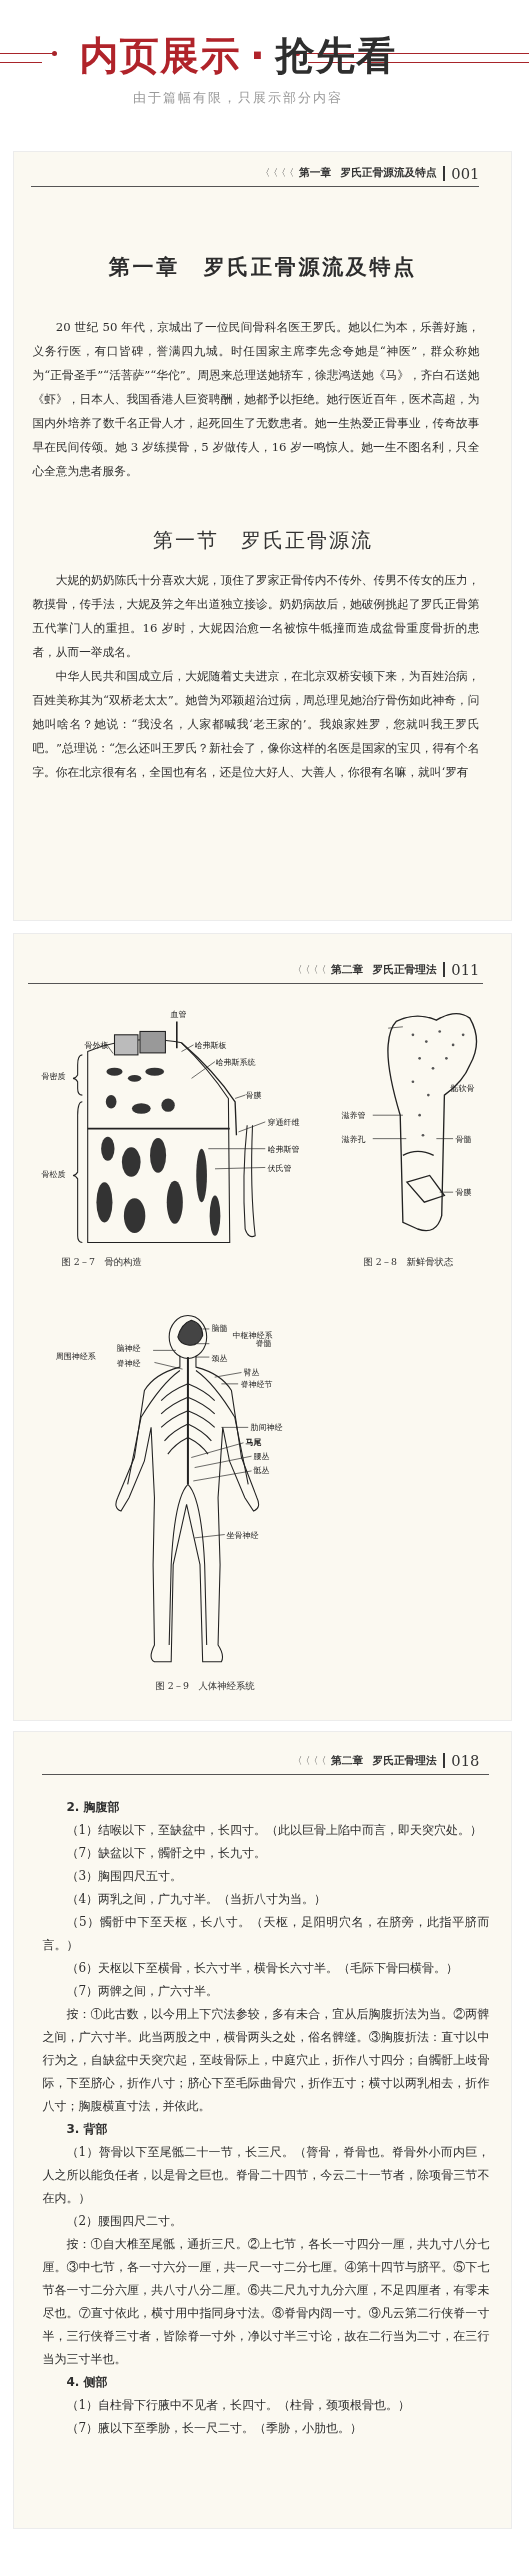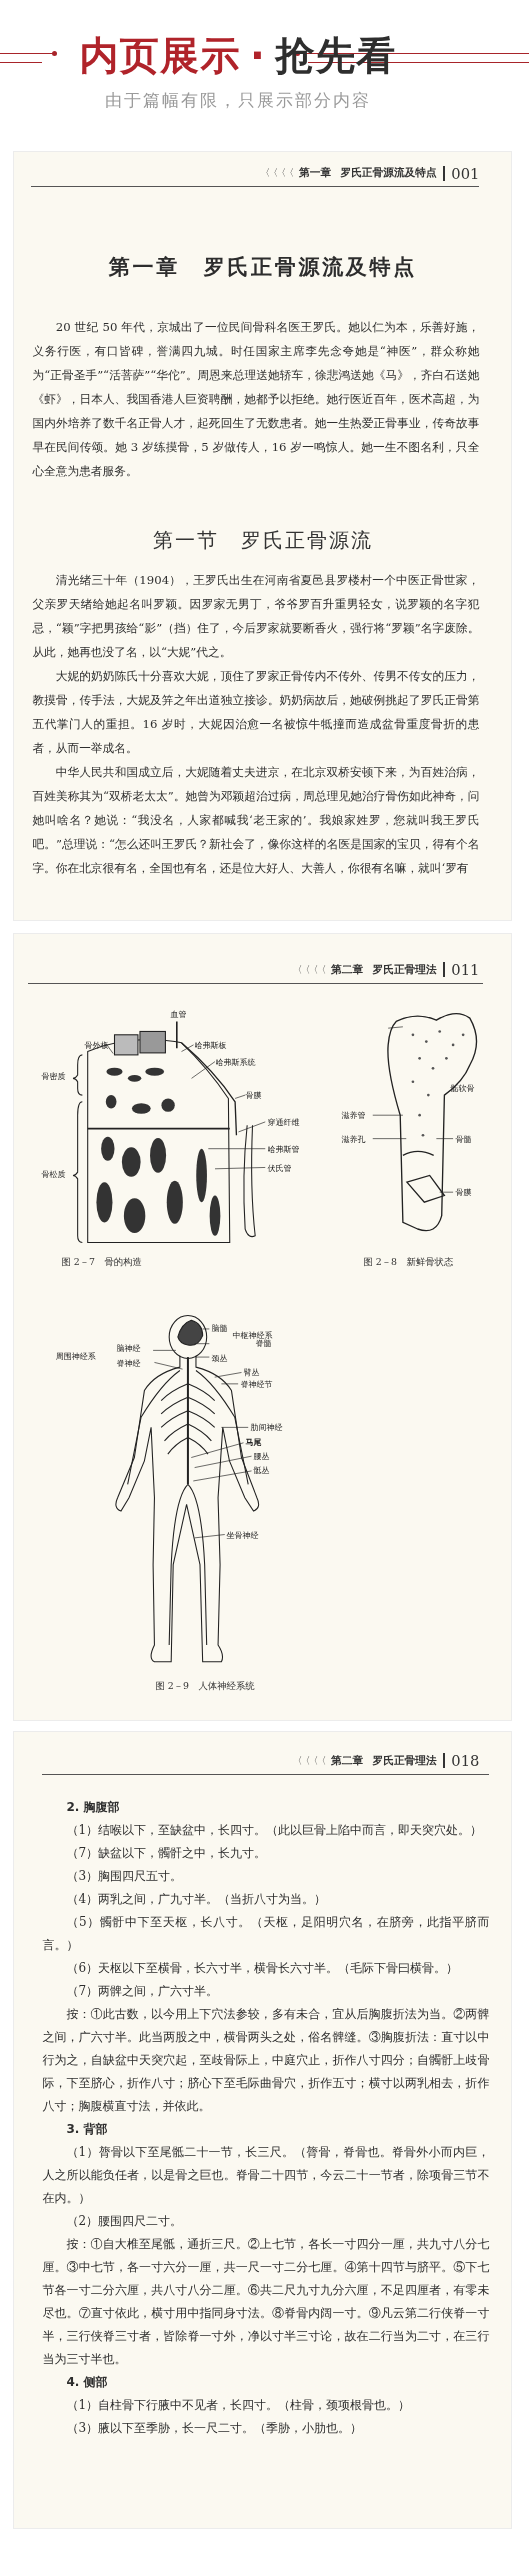--- a/index.html
+++ b/index.html
@@ -7,21 +7,21 @@
   body { font-family: "DejaVu Serif", "Liberation Serif", serif; color: #2b2b2b; }
 
   
   .banner { position: relative; height: 134px; width: 476px; }
   .banner .line { position: absolute; height: 1.3px; background: #a8242a; }
   .banner .dot { position: absolute; width: 5.4px; height: 5.4px; border-radius: 50%; background: #a8242a; }
   .banner-title { position: absolute; left: 0; right: 0; top: 32px; text-align: center; font-family: "DejaVu Sans", "Liberation Sans", sans-serif; font-weight: bold; font-size: 39px; letter-spacing: 1.3px; line-height: 47px; }
   .banner-title .red { color: #b0232a; }
   .banner-title .sep { color: #b0232a; padding: 0 9.4px; }
   .banner-title .dark { color: #2e2e2e; }
-  .banner-sub { position: absolute; left: 0; right: 0; top: 89px; text-align: center; font-family: "DejaVu Sans", "Liberation Sans", sans-serif; font-size: 17px; color: #9a9a9a; letter-spacing: 2px; }
+  .banner-sub { position: absolute; left: 0; right: 0; top: 89px; text-align: center; font-family: "DejaVu Sans", "Liberation Sans", sans-serif; font-size: 13px; color: #9a9a9a; letter-spacing: 2px; }
 
   
   .page { position: absolute; left: 13.4px; width: 499px; background: #fbf9f1; border: 1.3px solid #ececec; }
   .wrap { position: relative; width: 530px; height: 2576px; }
 
   .running-head { position: absolute; right: 32px; display: flex; align-items: center; font-family: "DejaVu Sans", "Liberation Sans", sans-serif; font-weight: bold; font-size: 10.7px; color: #333; }
   .running-head .chev { font-weight: normal; letter-spacing: -2px; margin-right: 6.7px; color: #444; font-size: 10px; }
   .running-head .bar { width: 1.3px; height: 14.7px; background: #333; margin: 0 6.7px; }
   .running-head .pno { font-family: "DejaVu Serif", "Liberation Serif", serif; font-weight: normal; font-size: 14.7px; color: #333; }
   .head-rule { position: absolute; height: 1px; background: #555; }
@@ -71,21 +71,20 @@
 
     <div class="chapter-title" style="top:101px;">第一章　罗氏正骨源流及特点</div>
 
     <div class="body-text" style="left:18px; right:32px; top:163px;">
       <p>20 世纪 50 年代，京城出了一位民间骨科名医王罗氏。她以仁为本，乐善好施，义务行医，有口皆碑，誉满四九城。时任国家主席李先念夸她是“神医”，群众称她为“正骨圣手”“活菩萨”“华佗”。周恩来总理送她轿车，徐悲鸿送她《马》，齐白石送她《虾》，日本人、我国香港人巨资聘酬，她都予以拒绝。她行医近百年，医术高超，为国内外培养了数千名正骨人才，起死回生了无数患者。她一生热爱正骨事业，传奇故事早在民间传颂。她 3 岁练摸骨，5 岁做传人，16 岁一鸣惊人。她一生不图名利，只全心全意为患者服务。</p>
     </div>
 
     <div class="section-title" style="top:375px;">第一节　罗氏正骨源流</div>
 
     <div class="body-text" style="left:18px; right:32px; top:416px;">
-      <p>清光绪三十年（1904），王罗氏出生在河南省夏邑县罗楼村一个中医正骨世家，父亲罗天绪给她起名叫罗颖。因罗家无男丁，爷爷罗百升重男轻女，说罗颖的名字犯忌，“颖”字把男孩给“影”（挡）住了，今后罗家就要断香火，强行将“罗颖”名字废除。从此，她再也没了名，以“大妮”代之。</p>
       <p>大妮的奶奶陈氏十分喜欢大妮，顶住了罗家正骨传内不传外、传男不传女的压力，教摸骨，传手法，大妮及笄之年出道独立接诊。奶奶病故后，她破例挑起了罗氏正骨第五代掌门人的重担。16 岁时，大妮因治愈一名被惊牛牴撞而造成盆骨重度骨折的患者，从而一举成名。</p>
       <p>中华人民共和国成立后，大妮随着丈夫进京，在北京双桥安顿下来，为百姓治病，百姓美称其为“双桥老太太”。她曾为邓颖超治过病，周总理见她治疗骨伤如此神奇，问她叫啥名？她说：“我没名，人家都喊我‘老王家的’。我娘家姓罗，您就叫我王罗氏吧。”总理说：“怎么还叫王罗氏？新社会了，像你这样的名医是国家的宝贝，得有个名字。你在北京很有名，全国也有名，还是位大好人、大善人，你很有名嘛，就叫‘罗有</p>
     </div>
   </div>
 
   <div class="page" style="top:933px; height:788px; overflow:hidden;">
     <div class="running-head" style="top:27px;">
       <span class="chev">〈〈〈〈</span>
       <span>第二章</span>
       <span style="width:9.4px"></span>
@@ -260,18 +259,18 @@
       <p>（5）髑骬中下至天枢，长八寸。（天枢，足阳明穴名，在脐旁，此指平脐而言。）</p>
       <p>（6）天枢以下至横骨，长六寸半，横骨长六寸半。（毛际下骨曰横骨。）</p>
       <p>（7）两髀之间，广六寸半。</p>
       <p>按：①此古数，以今用上下穴法参较，多有未合，宜从后胸腹折法为当。②两髀之间，广六寸半。此当两股之中，横骨两头之处，俗名髀缝。③胸腹折法：直寸以中行为之，自缺盆中天突穴起，至歧骨际上，中庭穴止，折作八寸四分；自髑骬上歧骨际，下至脐心，折作八寸；脐心下至毛际曲骨穴，折作五寸；横寸以两乳相去，折作八寸；胸腹横直寸法，并依此。</p>
       <p class="h">3. 背部</p>
       <p>（1）膂骨以下至尾骶二十一节，长三尺。（膂骨，脊骨也。脊骨外小而内巨，人之所以能负任者，以是骨之巨也。脊骨二十四节，今云二十一节者，除项骨三节不在内。）</p>
       <p>（2）腰围四尺二寸。</p>
       <p>按：①自大椎至尾骶，通折三尺。②上七节，各长一寸四分一厘，共九寸八分七厘。③中七节，各一寸六分一厘，共一尺一寸二分七厘。④第十四节与脐平。⑤下七节各一寸二分六厘，共八寸八分二厘。⑥共二尺九寸九分六厘，不足四厘者，有零未尽也。⑦直寸依此，横寸用中指同身寸法。⑧脊骨内阔一寸。⑨凡云第二行侠脊一寸半，三行侠脊三寸者，皆除脊一寸外，净以寸半三寸论，故在二行当为二寸，在三行当为三寸半也。</p>
       <p class="h">4. 侧部</p>
       <p>（1）自柱骨下行腋中不见者，长四寸。（柱骨，颈项根骨也。）</p>
-      <p>（3）腋以下至季胁，长一尺二寸。（季胁，小肋也。）</p>
+      <p>（7）腋以下至季胁，长一尺二寸。（季胁，小肋也。）</p>
     </div>
   </div>
 
 </div>
 
 
 </body></html>

